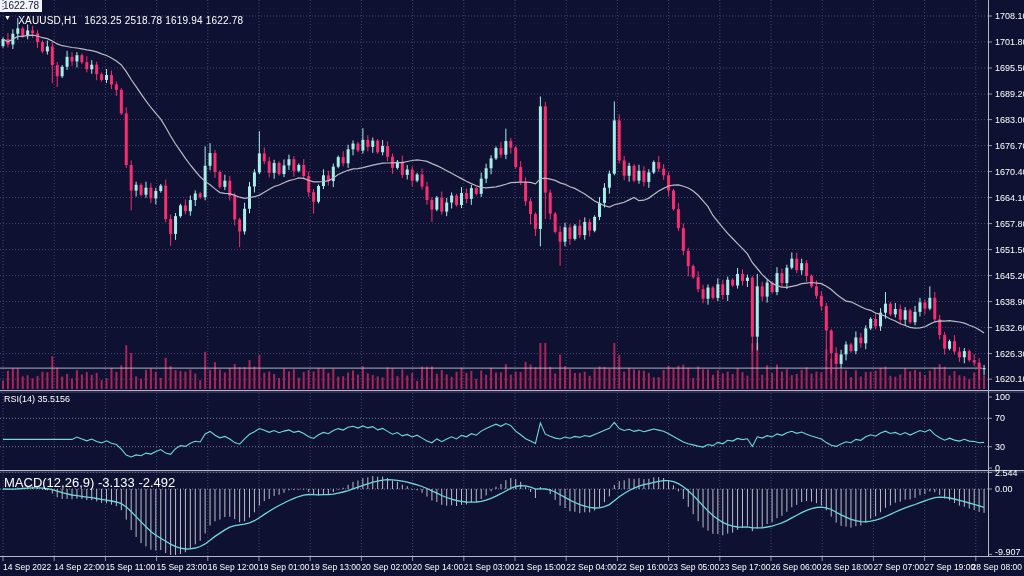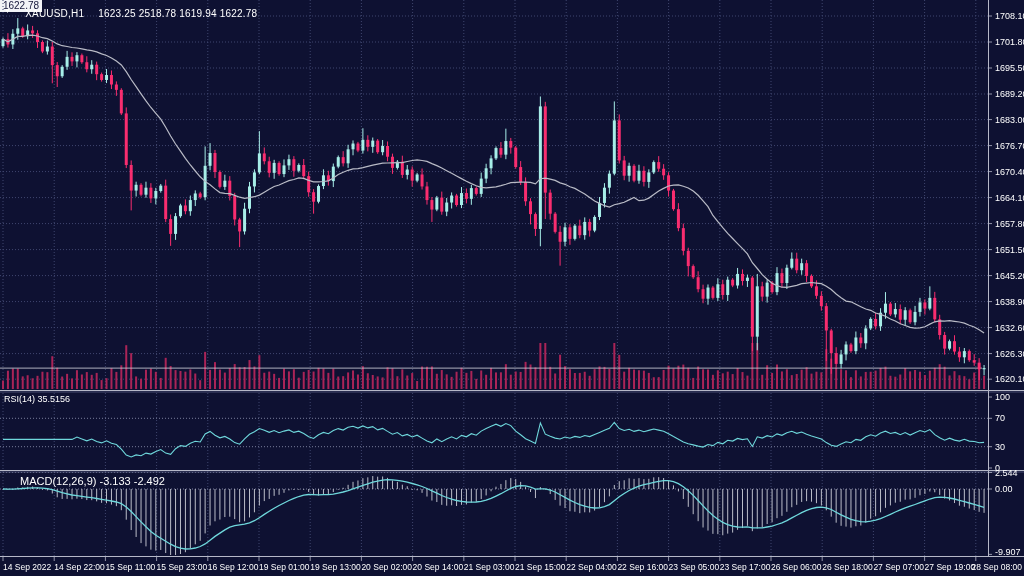--- a/index.html
+++ b/index.html
@@ -1,23 +1,23 @@
 <!DOCTYPE html>
 <html><head>
 <meta charset="utf-8">
 <style>
   html,body{margin:0;padding:0;background:#0e1132;}
   #root{position:relative;width:1024px;height:576px;overflow:hidden;
         font-family:"Liberation Sans",sans-serif;background:#0e1132;}
   svg{position:absolute;left:0;top:0;}
   .overlay{position:absolute;color:#ffffff;white-space:nowrap;pointer-events:none;}
-  #title{left:4px;top:8px;font-size:10px;letter-spacing:.2px;display:flex;align-items:flex-start;gap:14px;}
+  #title{left:4px;top:15px;font-size:10px;letter-spacing:.2px;display:flex;align-items:flex-start;gap:7px;}
   #title .marker{font-size:7px;position:relative;top:-1px;}
   #rsi-label{left:4px;top:394px;font-size:9px;}
-  #macd-label{left:20px;top:475px;font-size:11px;}
+  #macd-label{left:4px;top:475px;font-size:13px;}
   #price-badge{left:981px;top:362px;width:42px;height:12px;background:#f2f3f7;color:#14163a;
                font-size:10px;line-height:12px;text-align:center;}
 </style>
 </head>
 <body>
 
 <div id="root" style="background: rgb(14, 17, 50);">
   <svg id="c" width="1024" height="576">
       <g>
         <line x1="3" y1="0" x2="3" y2="557" stroke="#3f466e" stroke-width="1" stroke-dasharray="1 2"></line>

